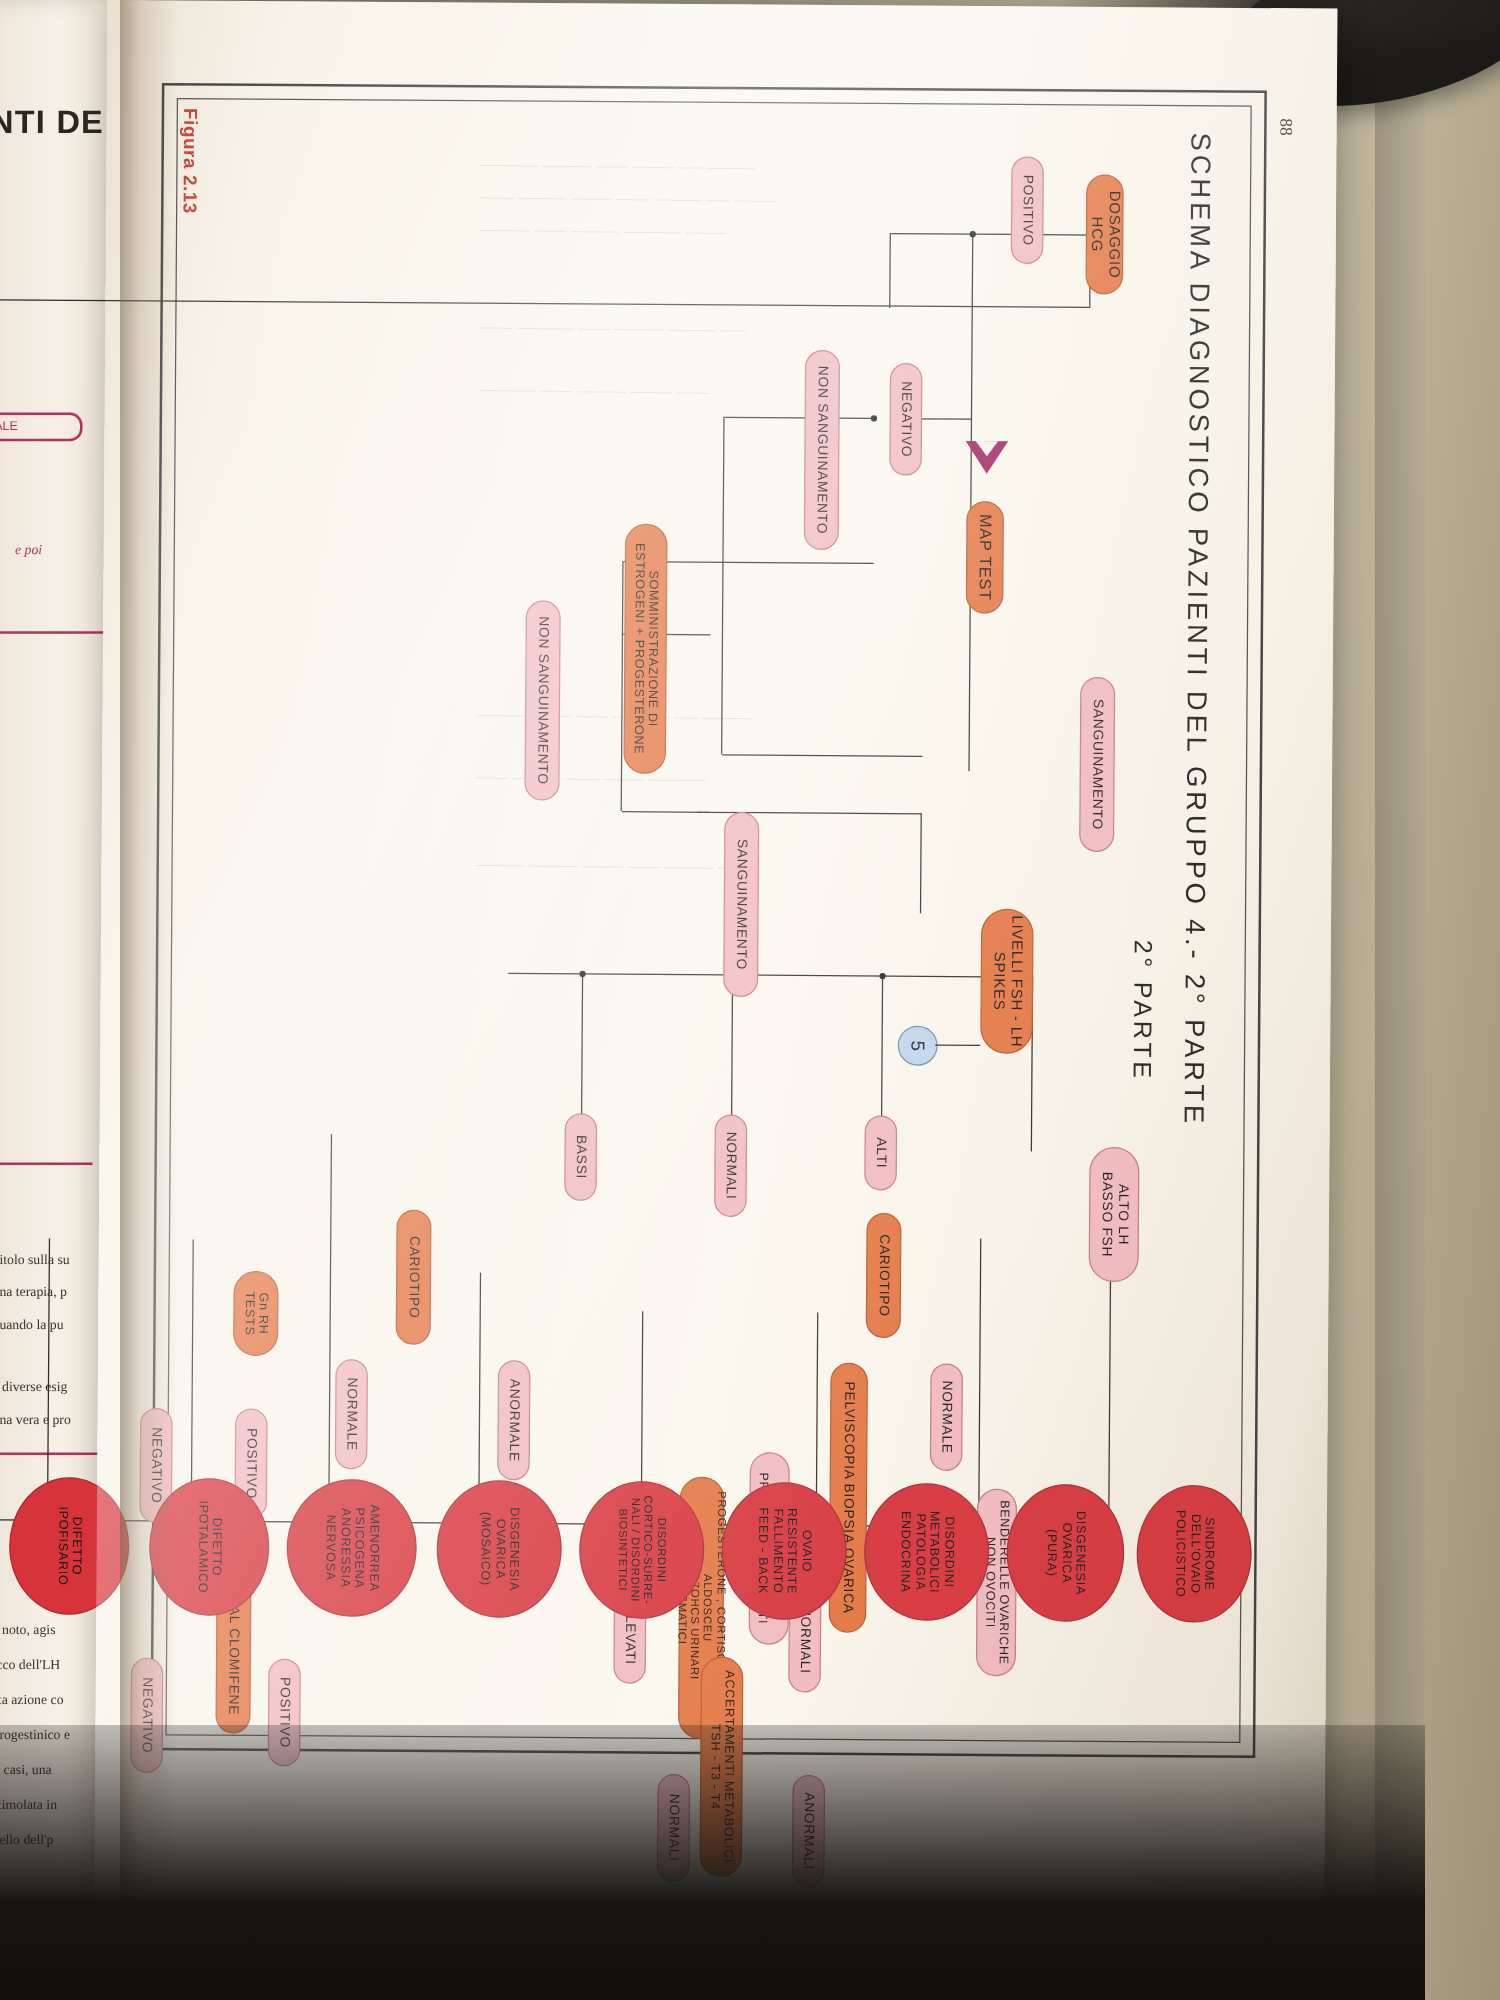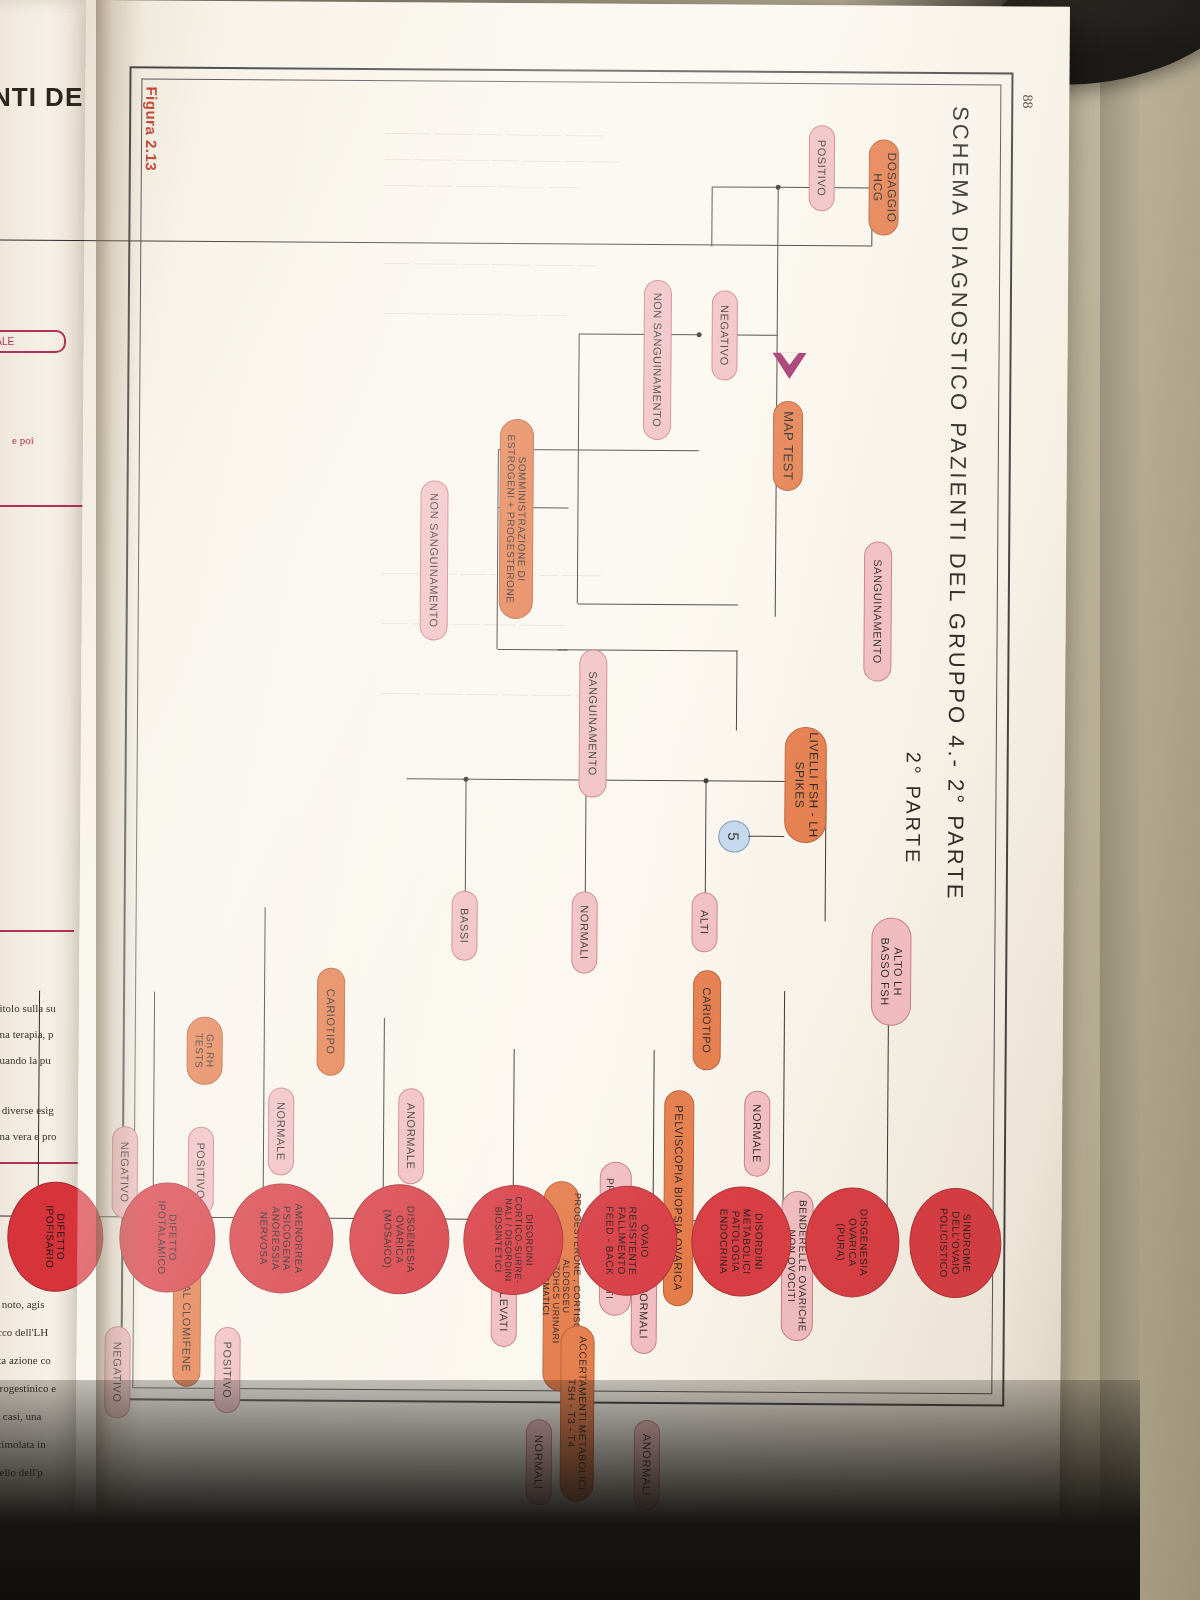--- a/index.html
+++ b/index.html
@@ -267,21 +267,21 @@
 <div id="scene">
 
   <div id="desk"></div>
   <div id="desk-edge"></div>
   <div id="strap"></div>
   <div id="dark-top"></div>
 
   <div id="book-left-page">
     <div class="lp-head" style="left:-8px; top:82px;">NTI DE</div>
     <div class="lp-pinkbox" style="left:-36px; top:330px; width:86px;">ORMALE</div>
-    <div class="lp-text" style="left:12px; top:432px; color:#b2315c; text-align:center;">e poi</div>
+    <div class="lp-text" style="left:12px; top:432px; color:#b2315c; font-style:italic;text-align:center;">e poi</div>
     <div class="lp-rule" style="left:-10px; top:505px; width:96px;"></div>
     <div class="lp-rule" style="left:-10px; top:930px; width:84px;"></div>
     <div class="lp-rule" style="left:-10px; top:1162px; width:96px;"></div>
 
     <div class="lp-text" style="left:-6px; top:1000px;">pitolo sulla su</div>
     <div class="lp-text" style="left:-6px; top:1026px;">una terapia, p</div>
     <div class="lp-text" style="left:-6px; top:1052px;">quando la pu</div>
     <div class="lp-text" style="left:-6px; top:1102px;">e diverse esig</div>
     <div class="lp-text" style="left:-6px; top:1128px;">una vera e pro</div>
     <div class="lp-text" style="left:-6px; top:1296px;">è noto, agis</div>

